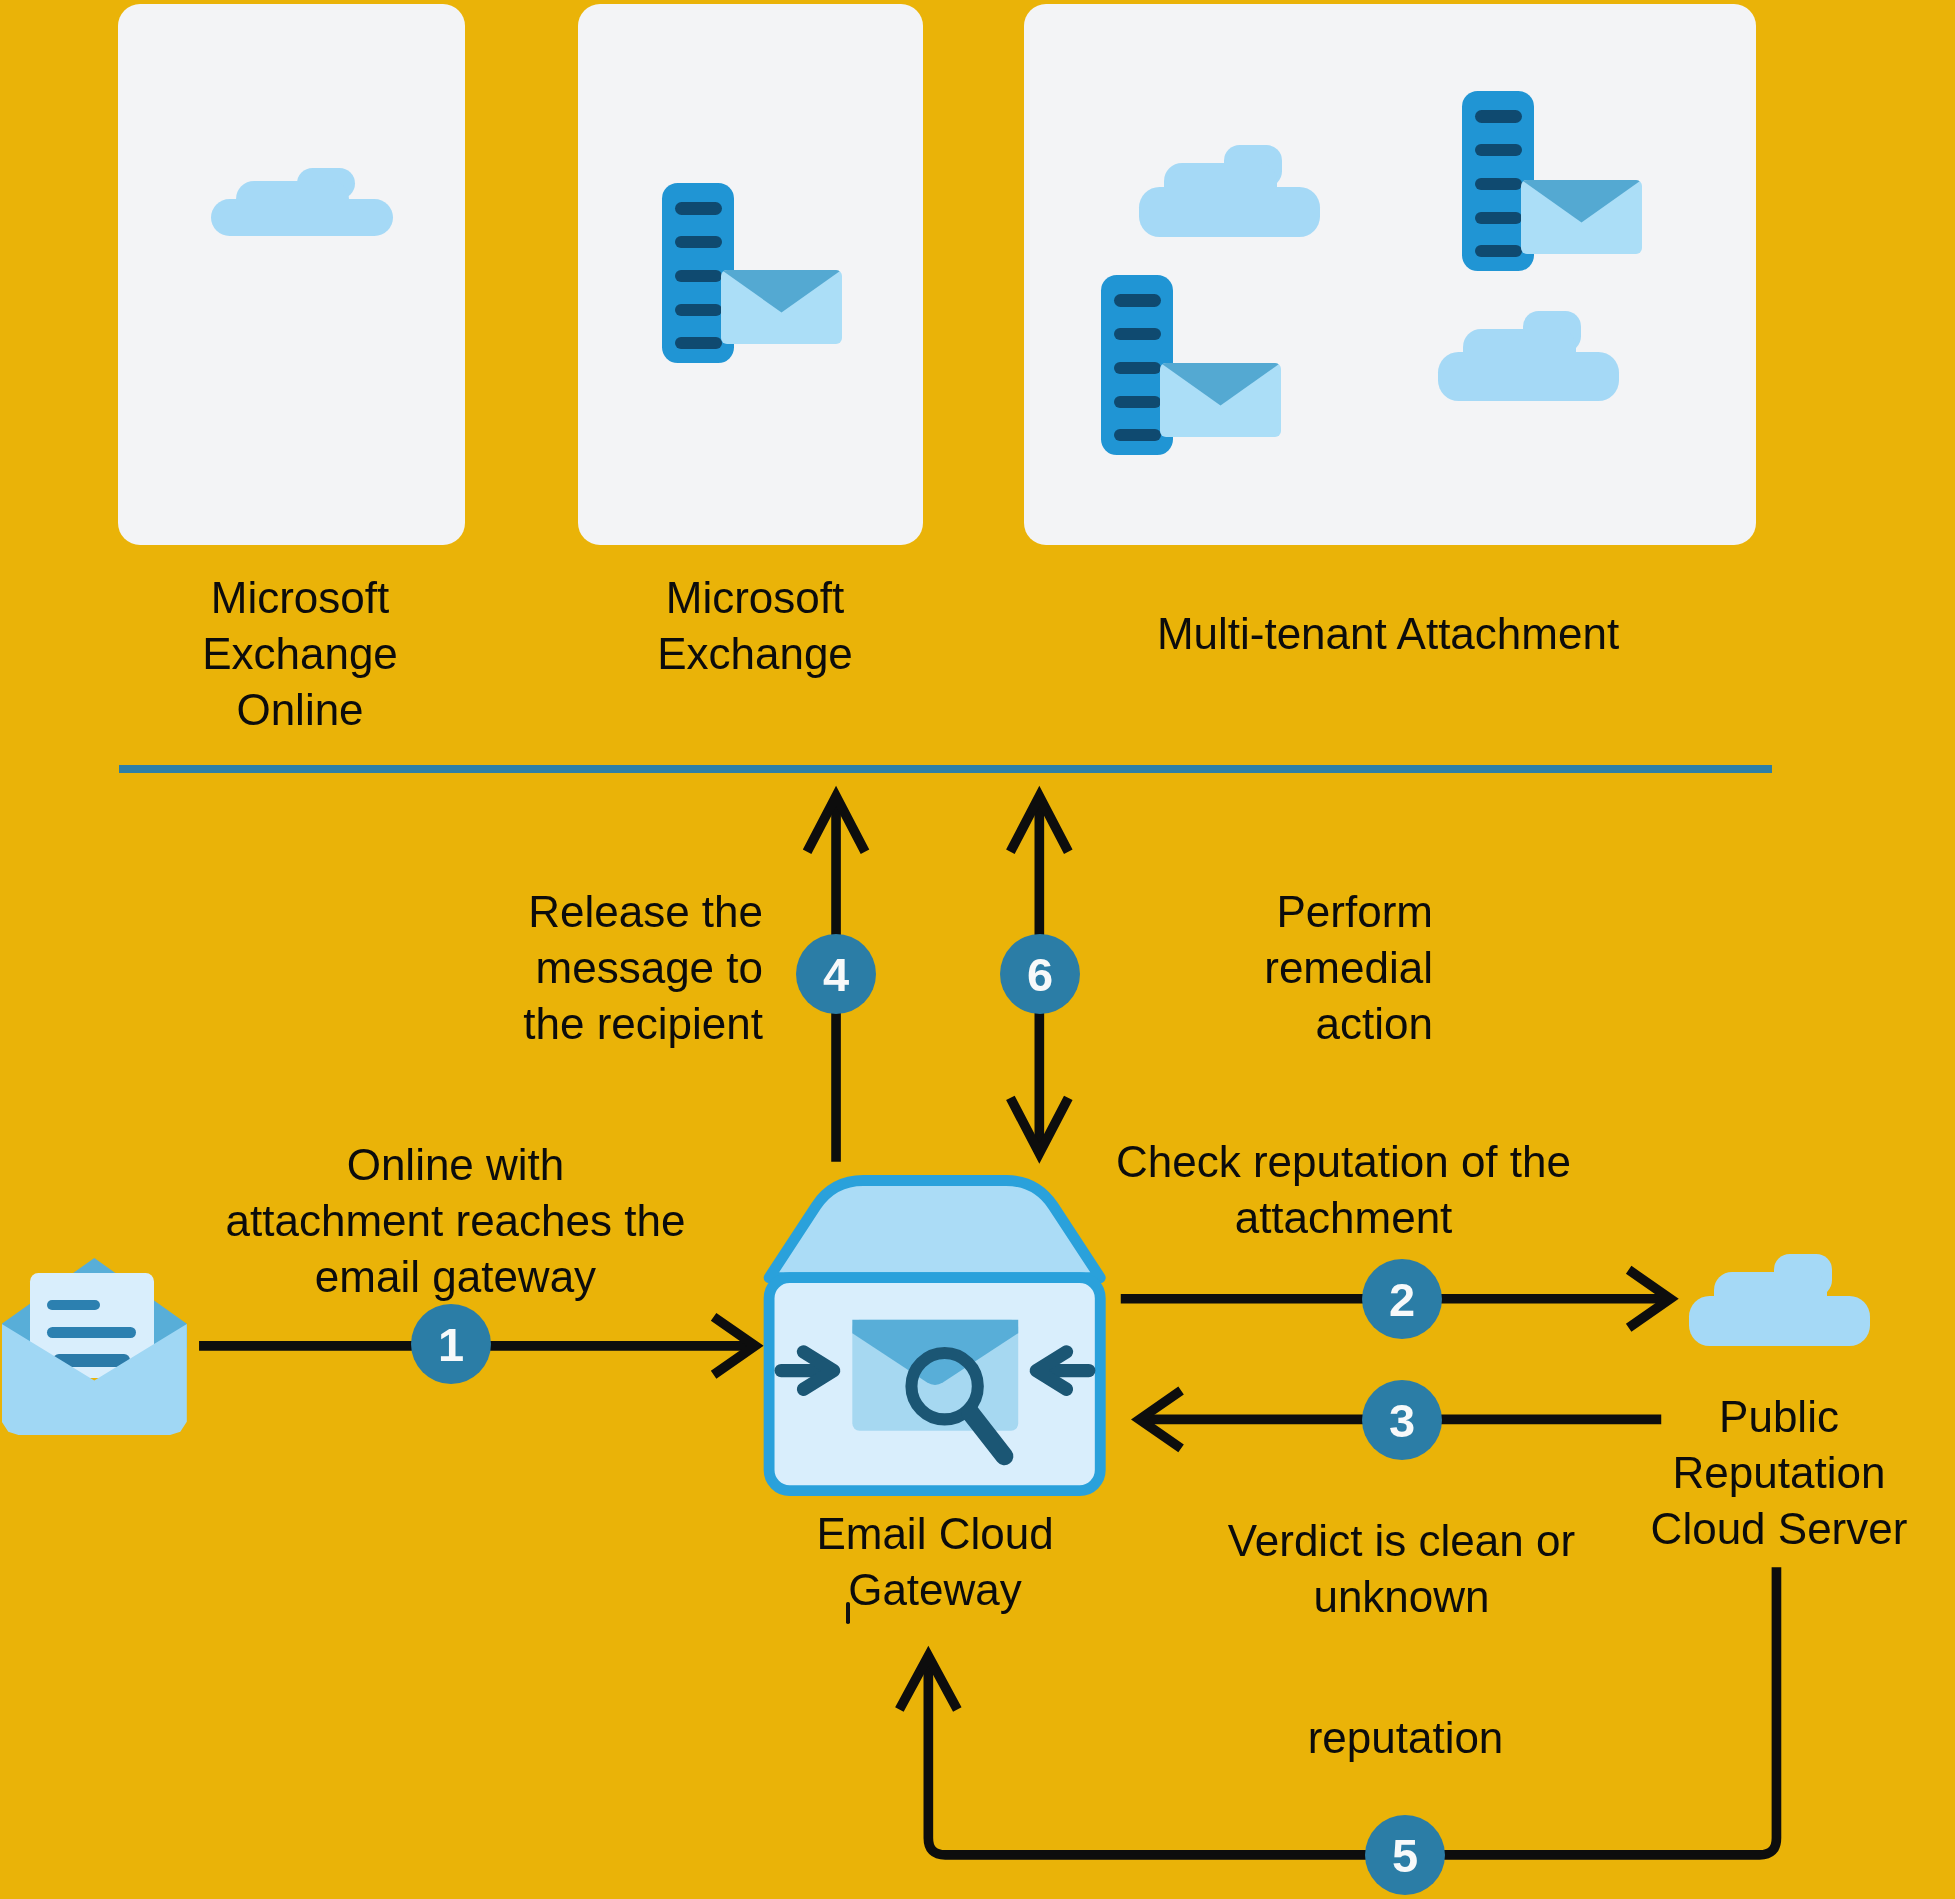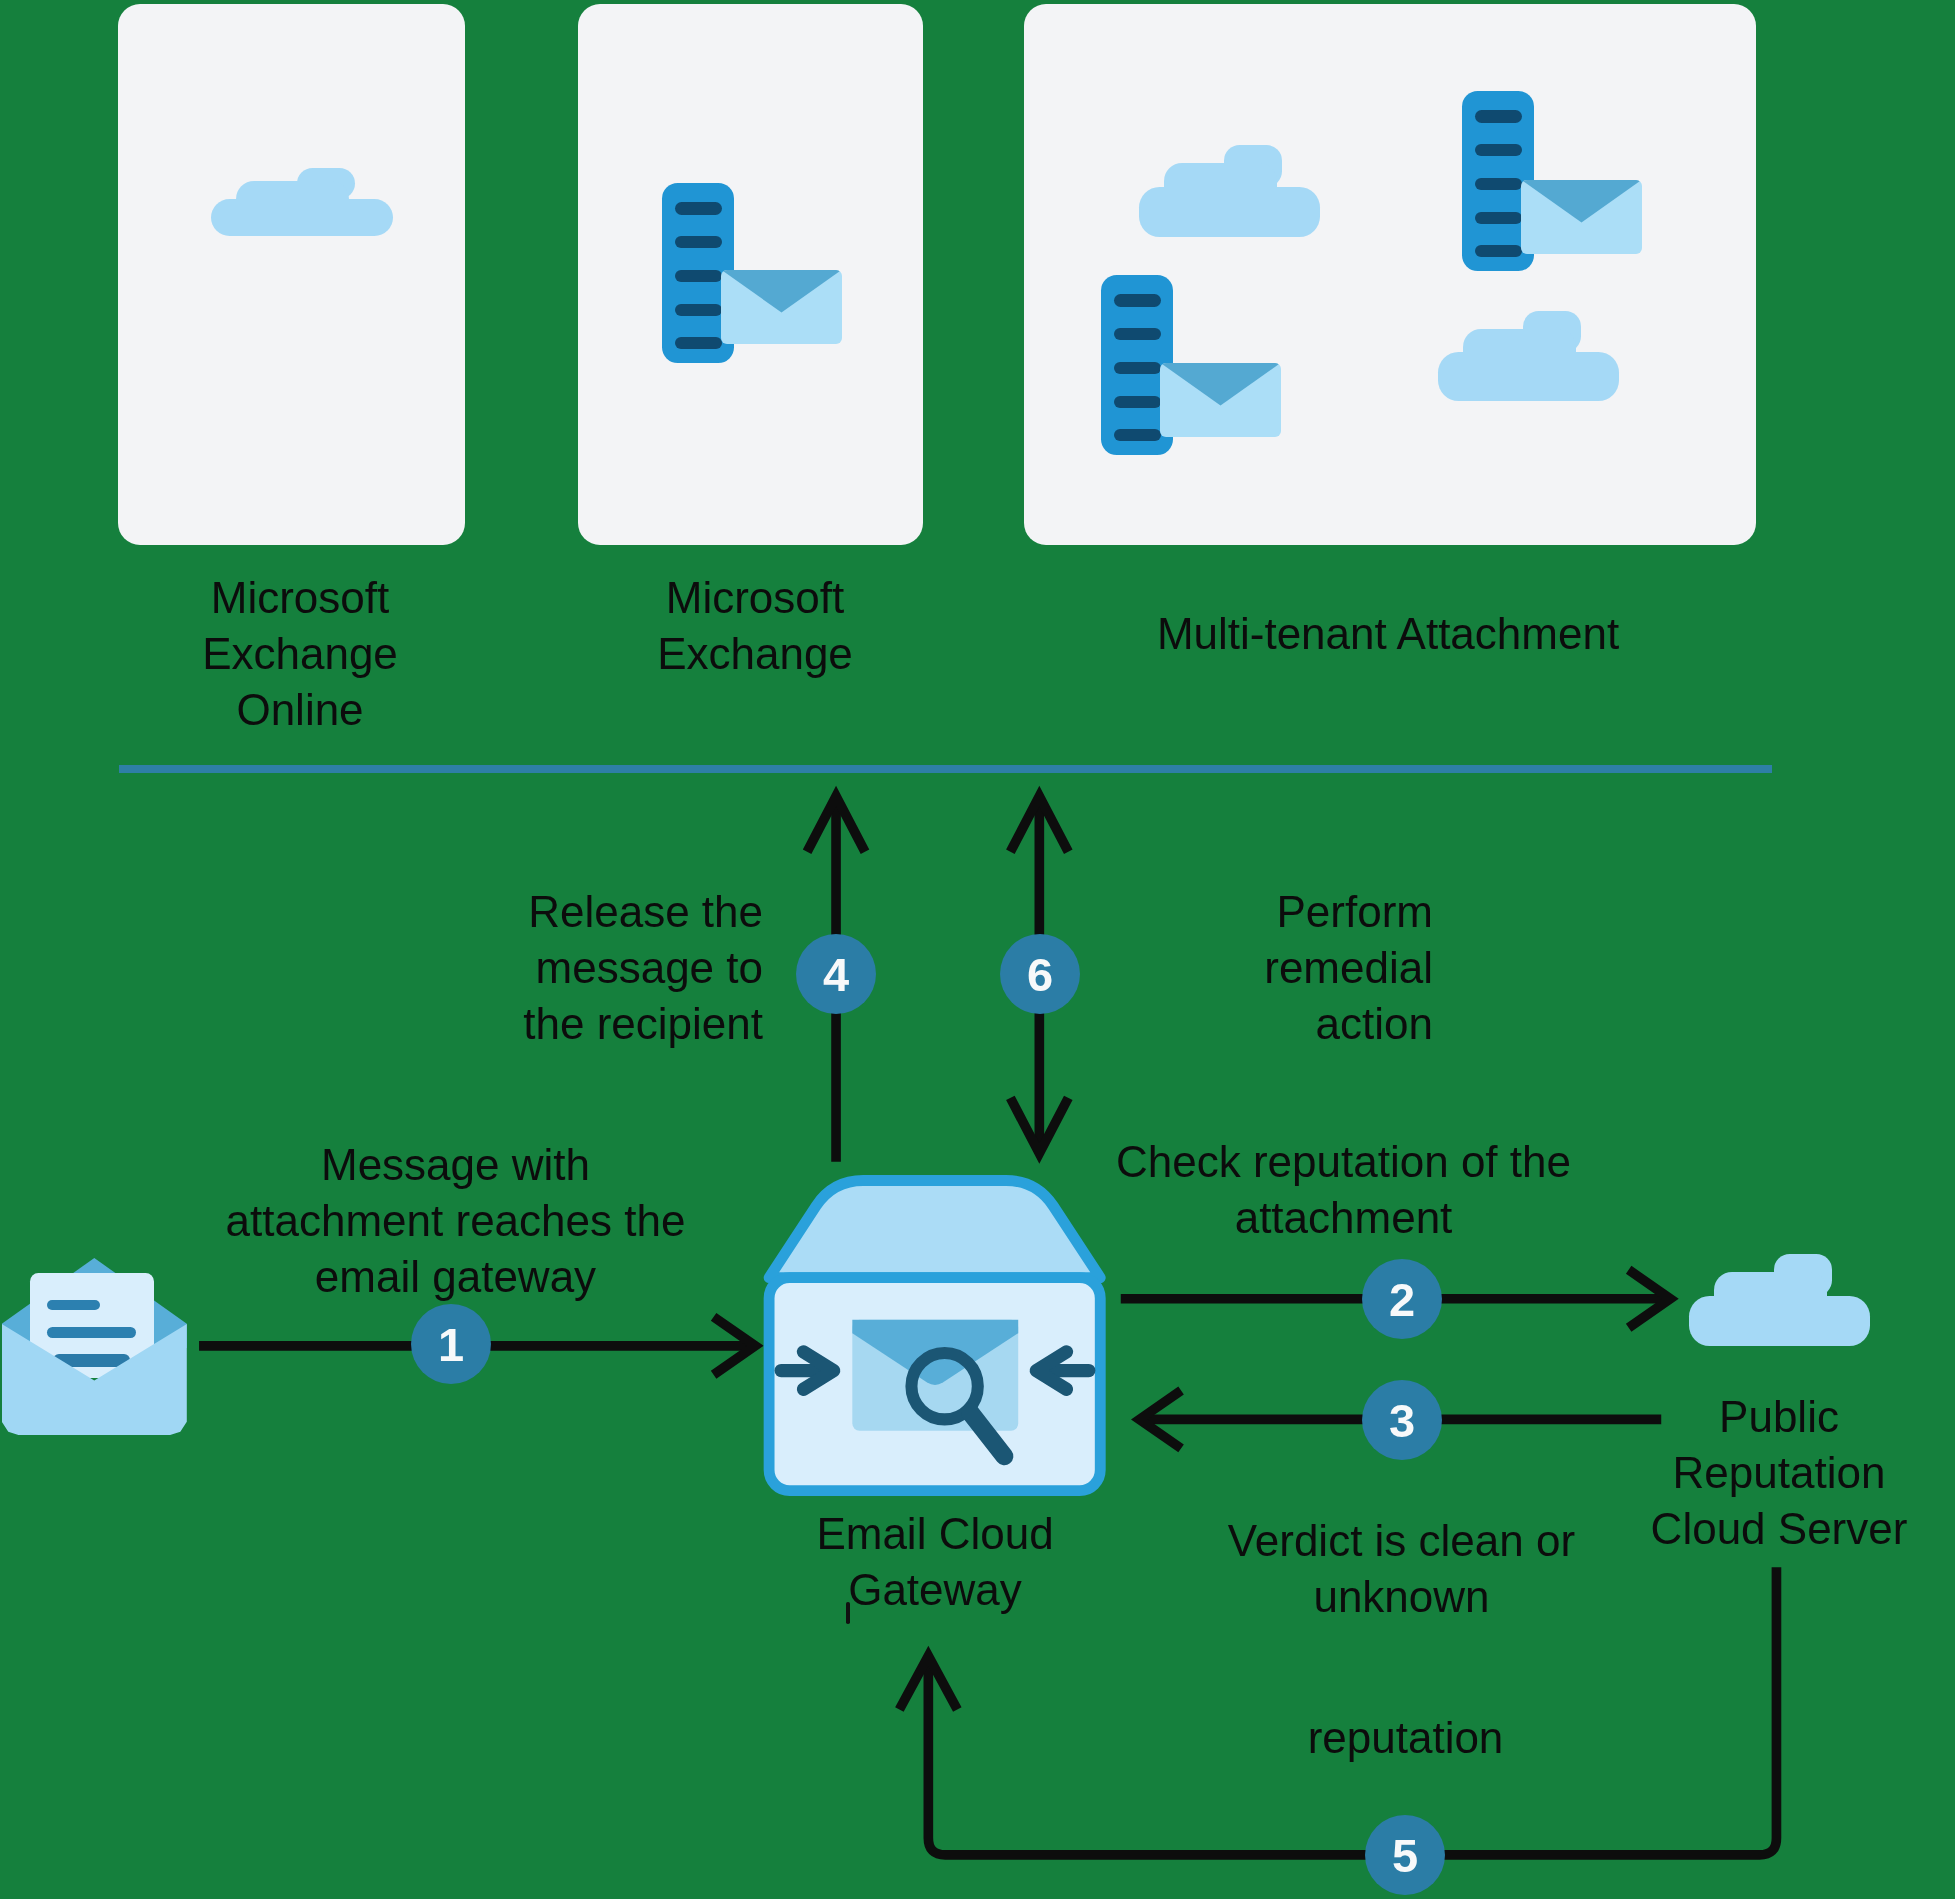--- a/index.html
+++ b/index.html
@@ -1,17 +1,17 @@
 <!DOCTYPE html>
 <html style="--badge_teal: #2b7da6; --badge_text: #f7f9fa; --separator: #2e7fa6; --arrow_black: #0d0d0d; --text_black: #0c0c0c; --bright_blue: #2aa1db; --gateway_roof: #abdcf6; --gateway_body: #d9eefc; --icon_dark: #1b5674; --server_blue: #2095d4; --slot_navy: #0f4a70; --cloud_blue: #a5d9f6; --flap_blue: #54a9d2; --envelope_body: #abdef7; --letter_bg: #d9eefc; --letter_line: #2c80b0; --env_front: #a0d7f4; --inner_env: #a6d8f1; --inner_flap: #58aed8; --card_bg: #f3f4f6;font-size:9.7px"><head>
 <meta charset="utf-8">
 <style>
   html,body{margin:0;padding:0;background:#ffffff;}
   .canvas{
-    position:relative; width:1955px; height:1899px; background:#15803d;
+    position:relative; width:1955px; height:1899px; background:#eab308;
     overflow:hidden; font-family:"Liberation Sans", sans-serif; color:var(--text_black);
   }
   
   .card{position:absolute; top:3.6px; height:541px; background:var(--card_bg); border-radius:22px;}
   
   .cloud{position:absolute;}
   .cloud .c-top,.cloud .c-mid,.cloud .c-base{position:absolute; background:var(--cloud_blue);}
   .cloud .c-top {left:47%; top:0;    width:32%;  height:46%; border-radius:15.7px;}
   .cloud .c-mid {left:14%; top:20%;  width:62%;  height:52%; border-radius:18px;}
   .cloud .c-base{left:0;   top:46%;  width:100%; height:54%; border-radius:20.5px;}
@@ -195,21 +195,21 @@
     <div class="oe-front"></div>
   </div>
 
   <div class="cloud" style="left:1689px; top:1254px; width:181px; height:92px;">
     <div class="c-top"></div>
     <div class="c-mid"></div>
     <div class="c-base"></div>
   </div>
 
   <div class="lbl center" style="left:184px; top:1137px; width:543px;">
-    <span class="ln">Message with</span>
+    <span class="ln">Online with</span>
     <span class="ln">attachment reaches the</span>
     <span class="ln">email gateway</span>
   </div>
   <div class="lbl center" style="left:1072px; top:1134px; width:543px;">
     <span class="ln">Check reputation of the</span>
     <span class="ln">attachment</span>
   </div>
   <div class="lbl center" style="left:1130px; top:1513px; width:543px;">
     <span class="ln">Verdict is clean or</span>
     <span class="ln">unknown</span>

